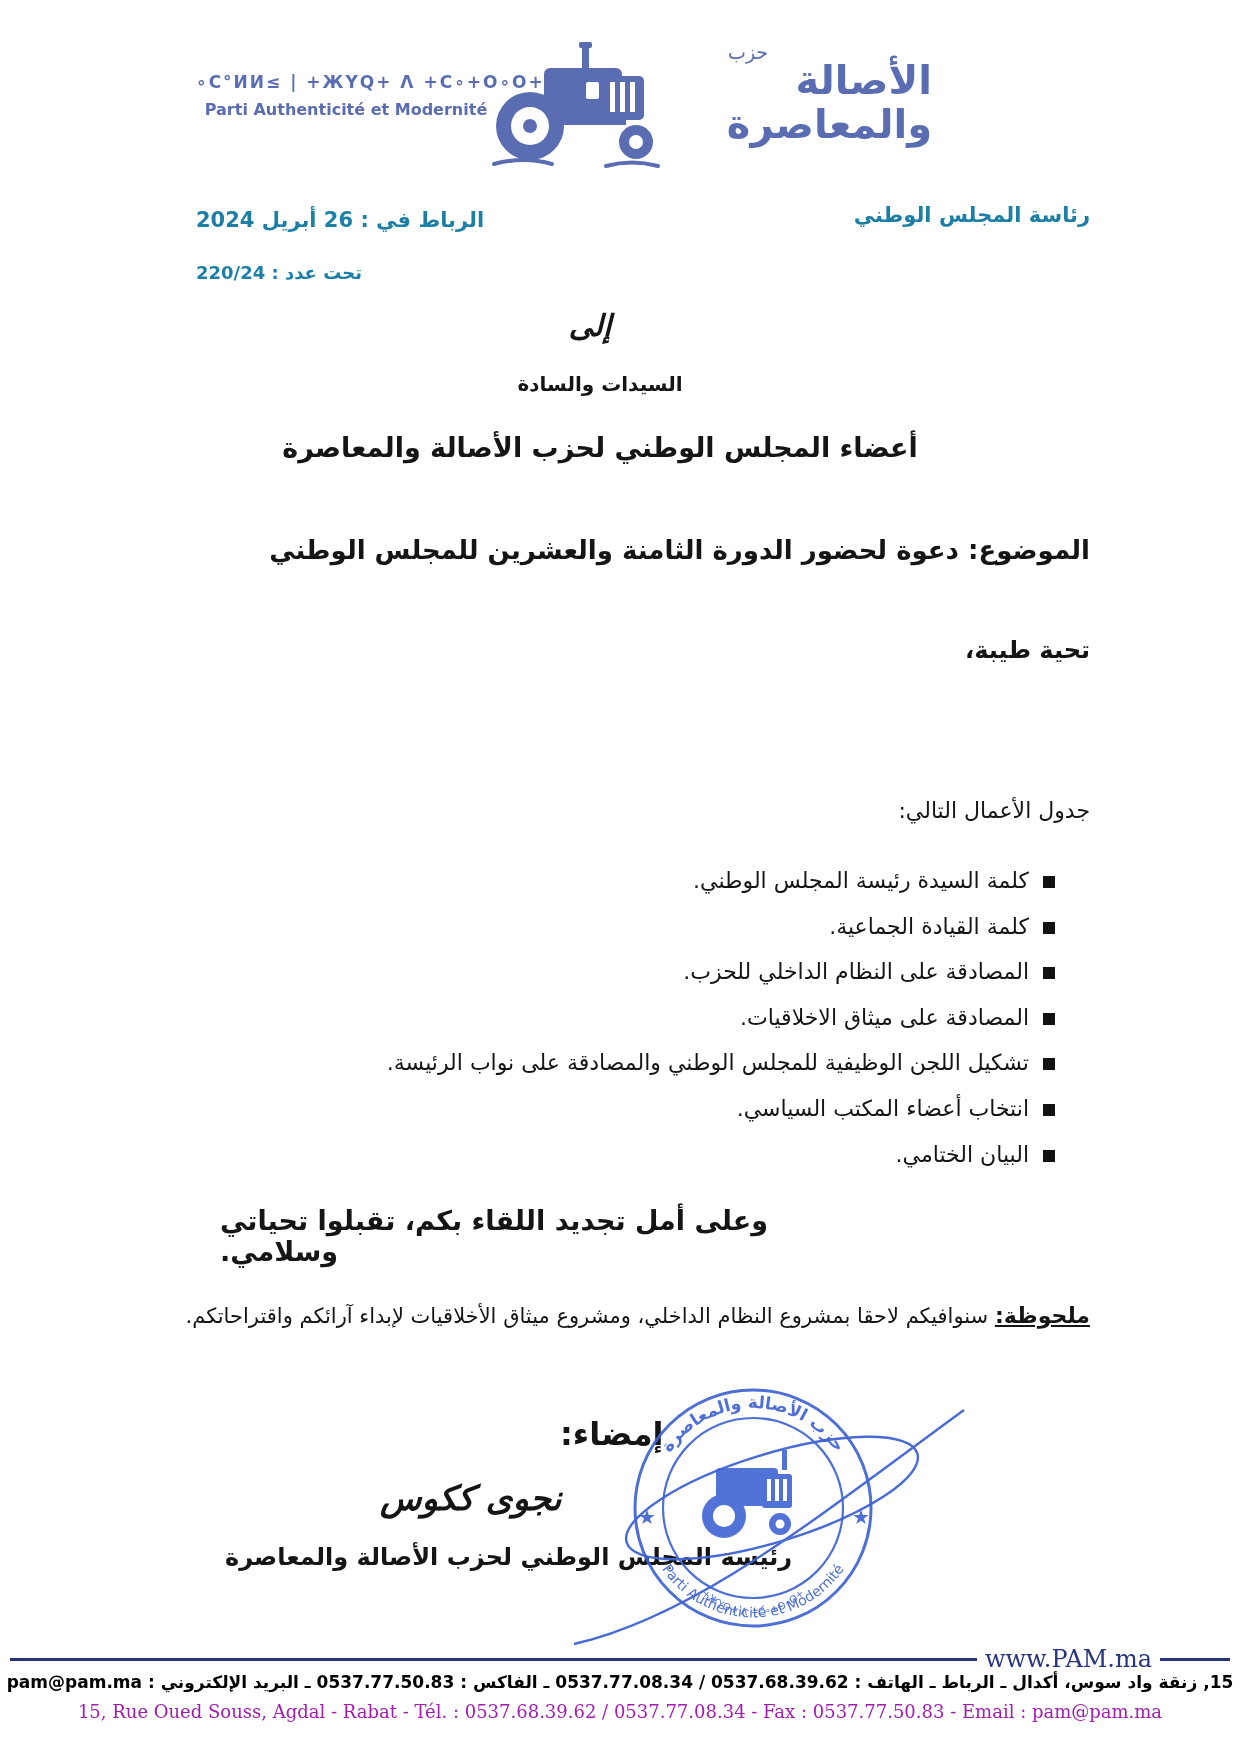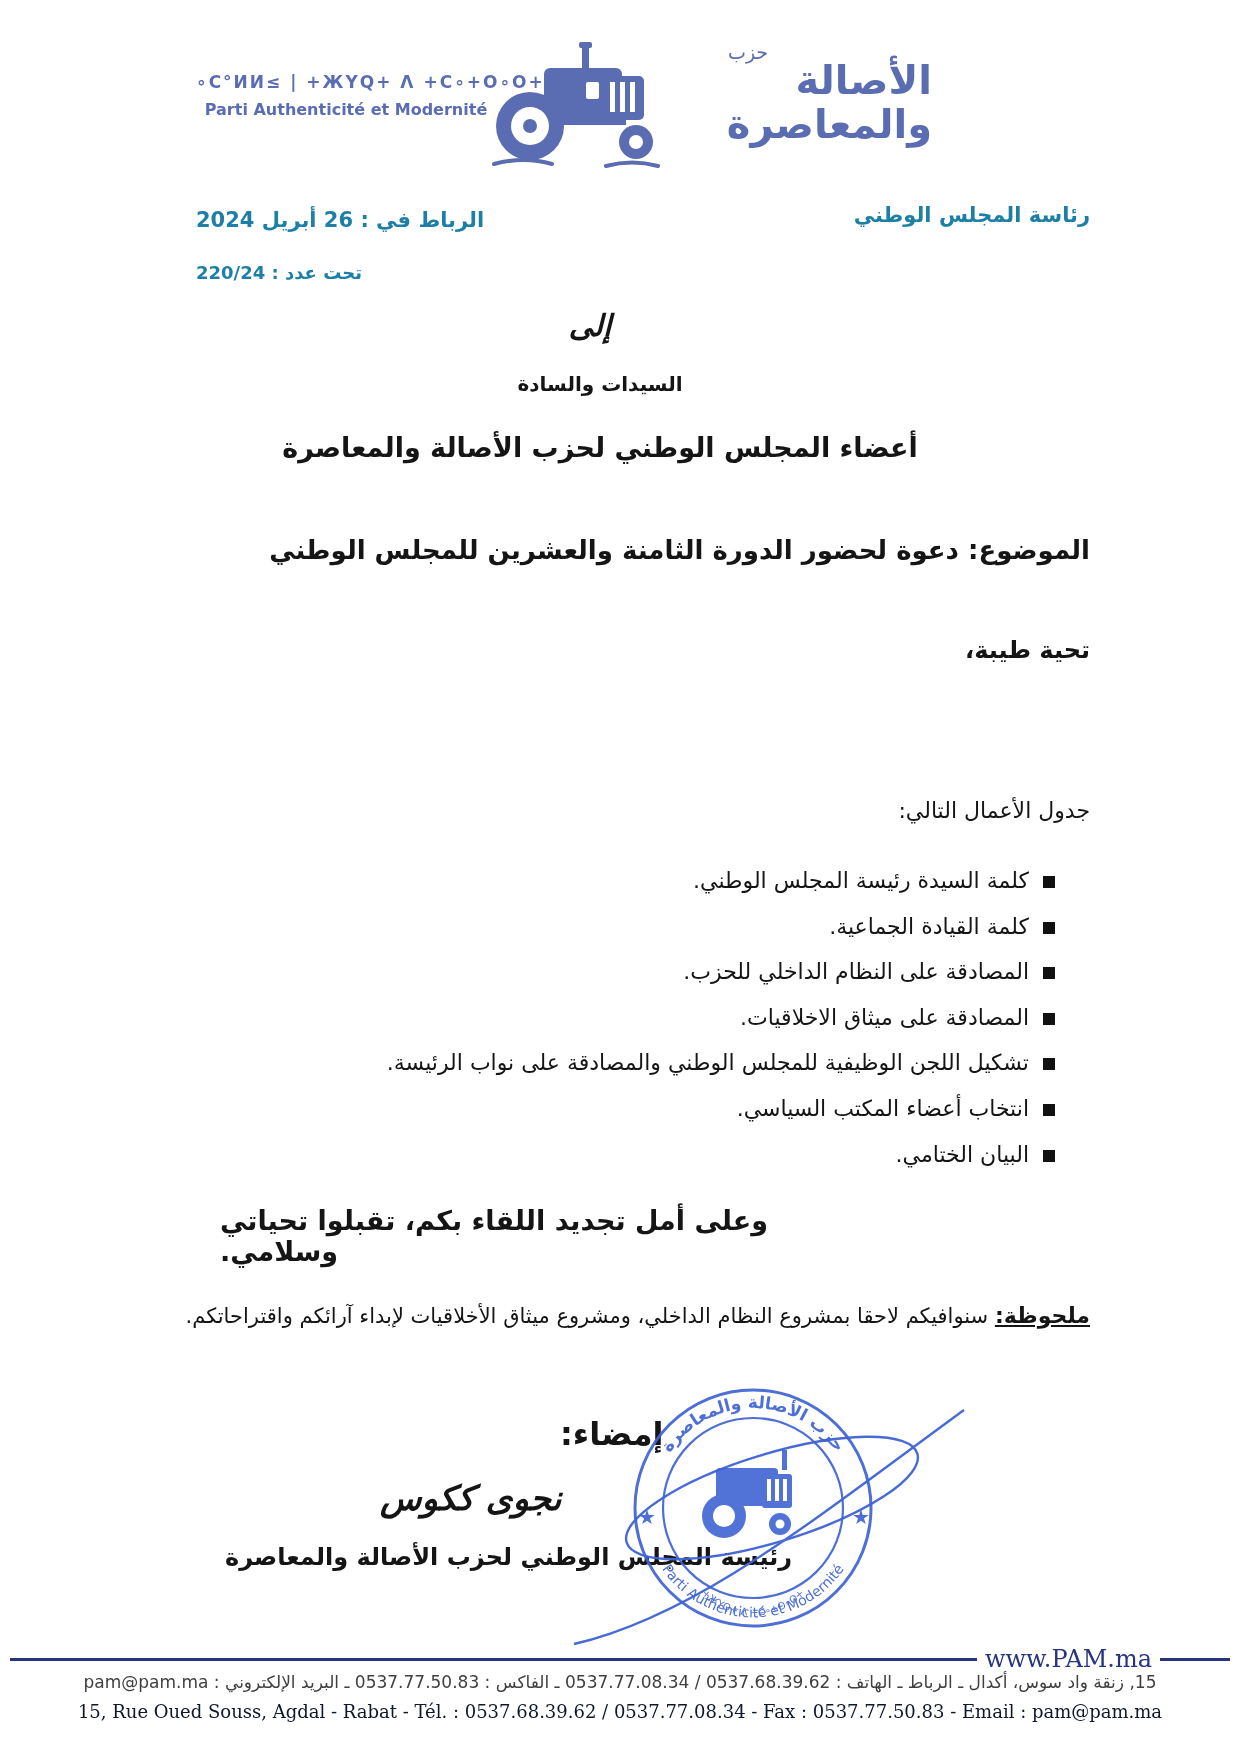--- a/index.html
+++ b/index.html
@@ -42,22 +42,22 @@
   
   .sig-label{position:absolute;left:560px;top:1415px;direction:rtl;font-size:32px;font-weight:bold;}
   .sig-name{position:absolute;left:380px;top:1478px;direction:rtl;font-size:34px;font-weight:bold;font-style:italic;}
   .sig-title{position:absolute;left:225px;top:1543px;direction:rtl;font-size:24px;font-weight:bold;white-space:nowrap;}
   .stamp-wrap{position:absolute;left:556px;top:1358px;}
   
   .footer-rule{position:absolute;left:10px;right:10px;top:1645px;display:flex;align-items:center;color:#27357e;}
   .footer-rule .rule{height:3px;background:#27357e;flex:1 1 auto;}
   .footer-rule .rule.short{flex:0 0 70px;}
   .footer-site{font-family:"DejaVu Serif", serif;font-size:24px;padding:0 8px;white-space:nowrap;}
-  .addr-ar{position:absolute;left:0;right:0;top:1672px;text-align:center;direction:rtl;color:#404040;font-size:17px;font-weight:normal;}
-  .addr-fr{position:absolute;left:0;right:0;top:1701px;text-align:center;color:#0f172a;font-size:18px;font-family:"DejaVu Serif", serif;}
+  .addr-ar{position:absolute;left:0;right:0;top:1672px;text-align:center;direction:rtl;color:#000000;font-size:17px;font-weight:bold;}
+  .addr-fr{position:absolute;left:0;right:0;top:1701px;text-align:center;color:#a21caf;font-size:18px;font-family:"DejaVu Serif", serif;}
 </style>
 </head>
 <body>
 
 <div class="page">
 
   <div class="hdr-left">
     <div class="tifinagh">∘C°ИИ≤ | +ЖYQ+ Λ +C∘+O∘O+</div>
     <div class="latin-name">Parti Authenticité et Modernité</div>
   </div>

